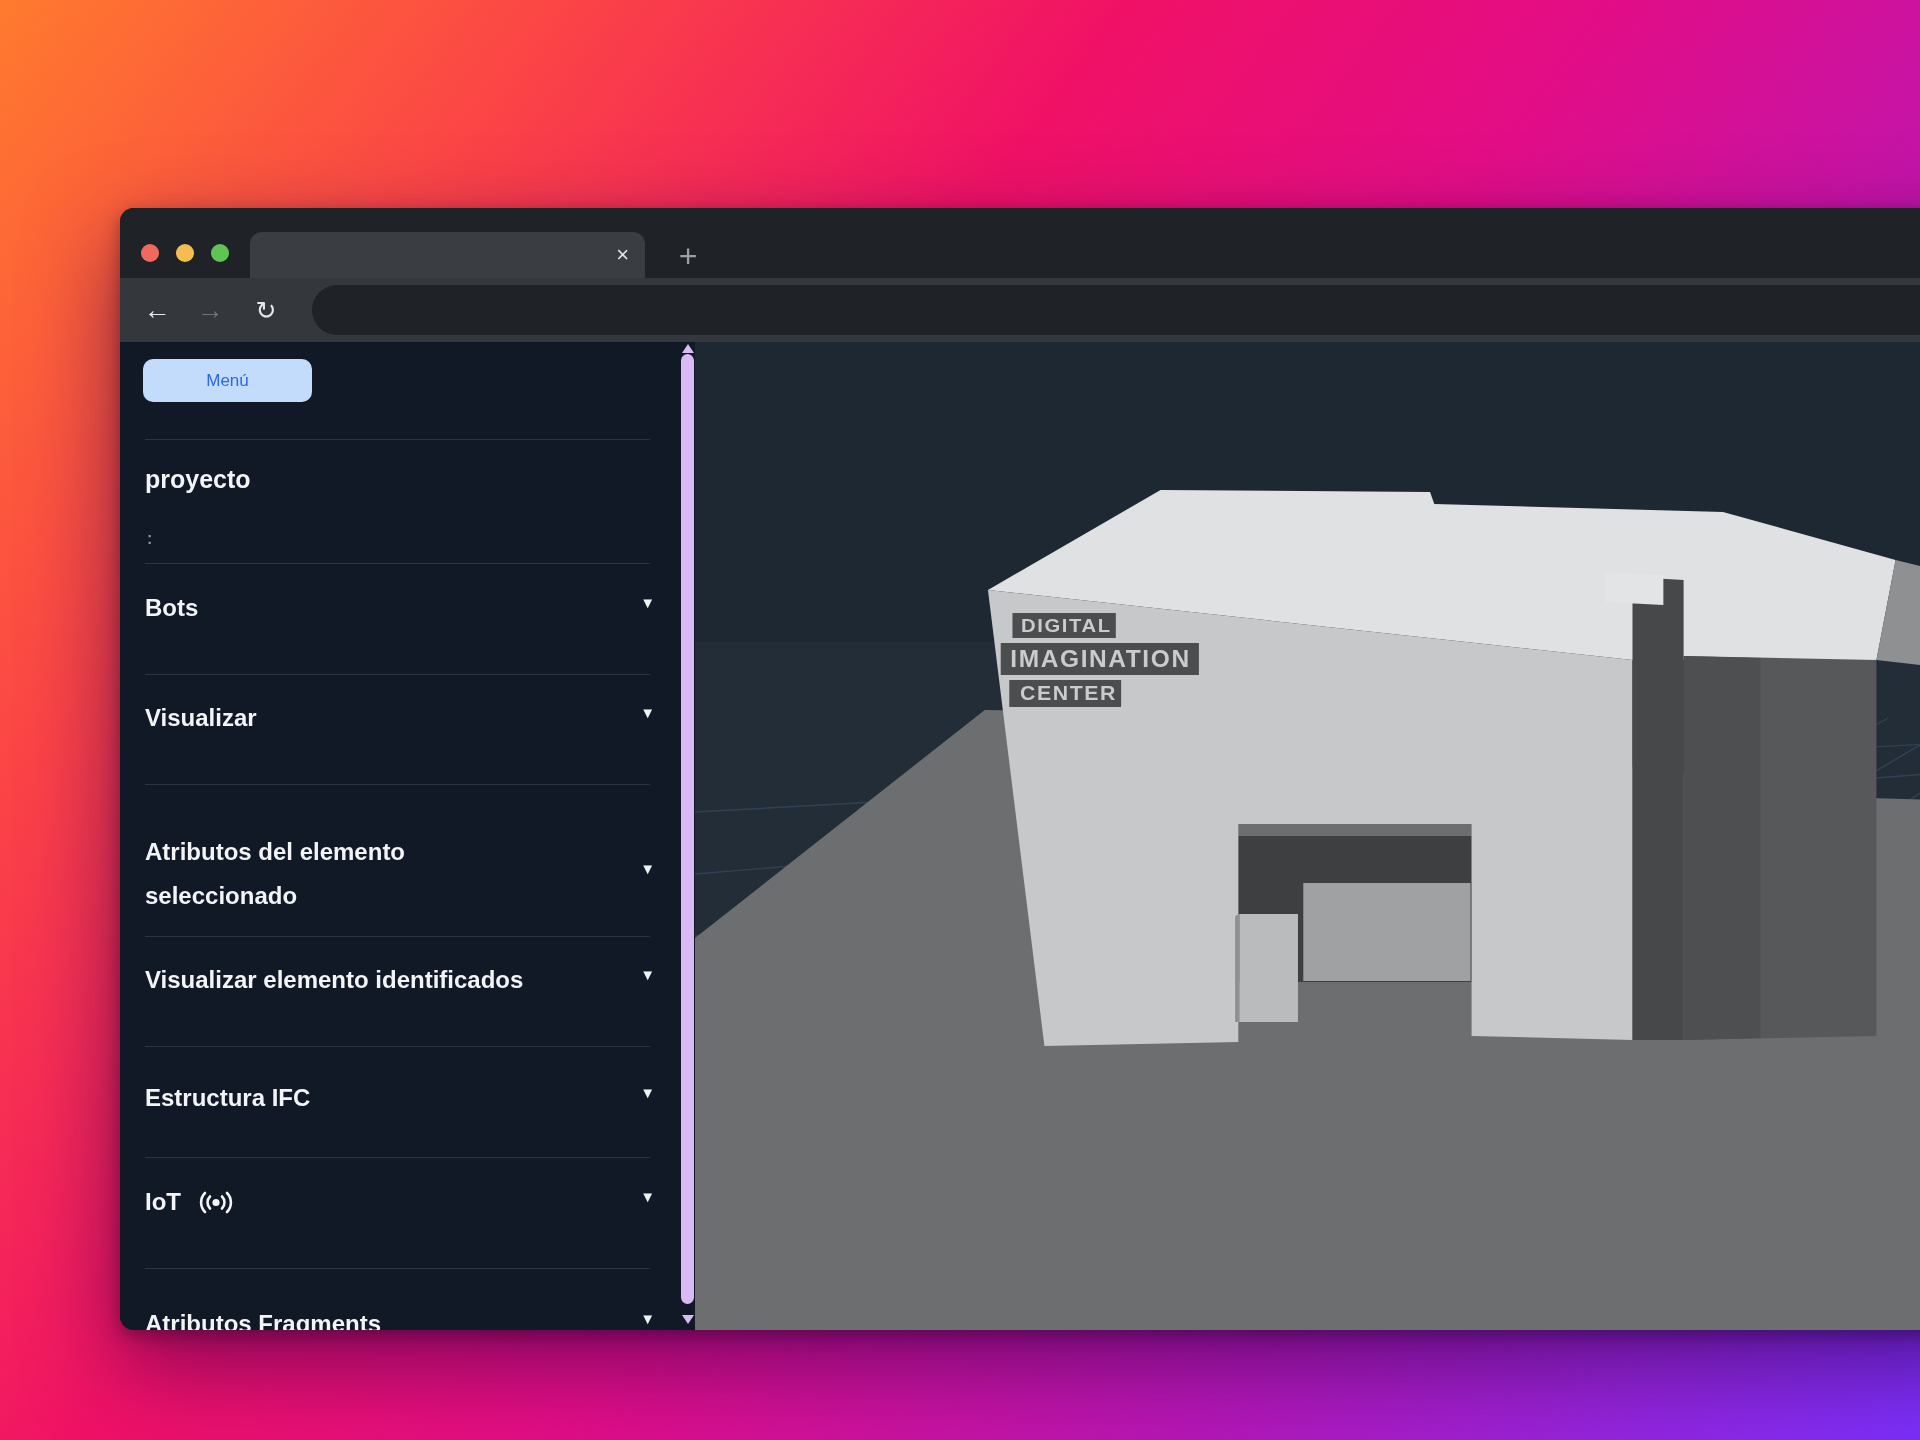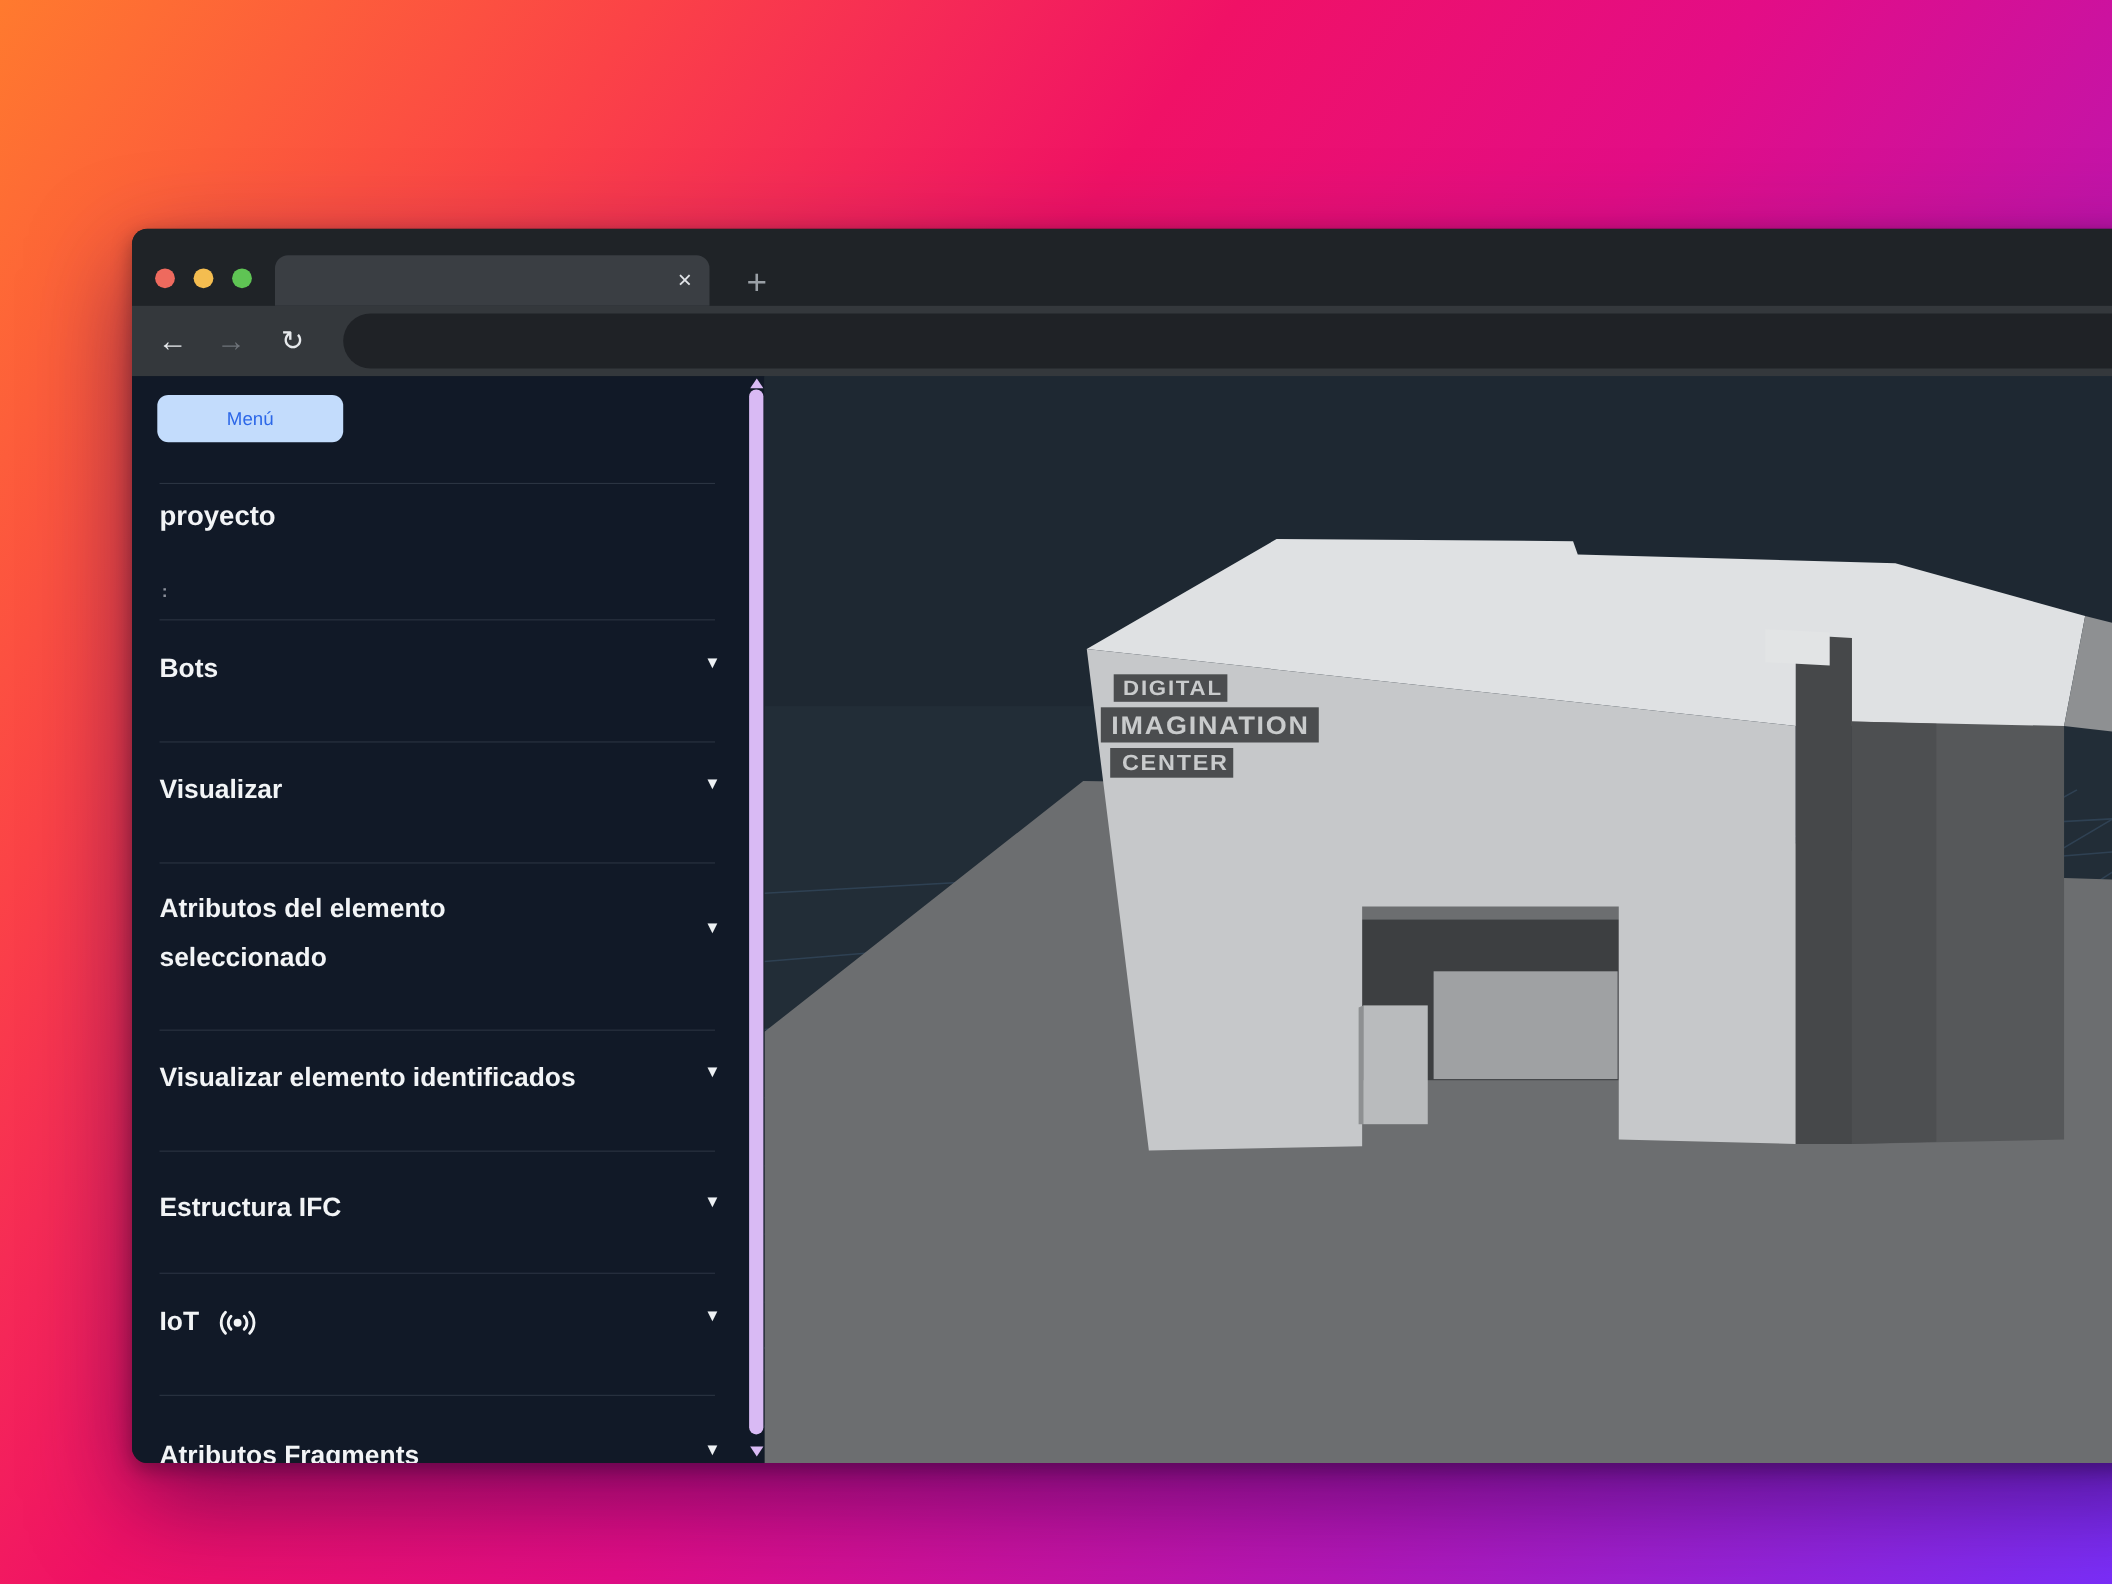--- a/index.html
+++ b/index.html
@@ -33,21 +33,21 @@
   .app{position:absolute;top:134px;left:0;right:0;bottom:0;}
   .sidebar{position:absolute;left:0;top:0;bottom:0;width:575px;background:#111927;}
   .menu-btn{position:absolute;left:23px;top:17px;width:169px;height:43px;border:none;
     border-radius:10px;background:#c3dcfc;color:#2c67e8;font-size:17px;font-weight:500;
     font-family:"Liberation Sans",sans-serif;}
   .divider{position:absolute;left:25px;width:505px;height:1px;background:#2b3442;}
   .srow{position:absolute;left:25px;width:510px;display:flex;align-items:center;
     justify-content:space-between;color:#f2f4f6;font-weight:700;font-size:24px;}
   .srow .lbl{display:flex;align-items:center;gap:16px;margin-top:12px;}
   .chev{font-size:15px;color:#eef1f4;flex:0 0 auto;}
-  .project-title{position:absolute;left:25px;top:113px;color:#f2f4f6;font-weight:700;font-size:25px;}
+  .project-title{position:absolute;left:25px;top:123px;color:#f2f4f6;font-weight:700;font-size:25px;}
   .project-val{position:absolute;left:27px;top:188px;color:#8b909a;font-size:16px;font-weight:700;}
   .wrap2{max-width:310px;line-height:44px;}
   .iot-icon{width:38px;height:27px;}
   
   .sb-thumb{position:absolute;left:561px;top:12px;width:13px;height:950px;border-radius:7px;background:#d9baf4;}
   .sb-arrow{position:absolute;left:562px;width:0;height:0;border-left:6px solid transparent;
     border-right:6px solid transparent;}
   .sb-up{top:2px;border-bottom:9px solid #d9baf4;}
   .sb-down{bottom:6px;border-top:9px solid #d9baf4;}
   
@@ -98,21 +98,21 @@
       <div class="divider" style="top:332px"></div>
 
       <div class="srow" style="top:348px;height:44px">
         <span class="lbl">
             <span>Visualizar</span>
           </span>
         <span class="chev">▼</span>
       </div>
       <div class="divider" style="top:442px"></div>
 
-      <div class="srow" style="top:457px;height:88px">
+      <div class="srow" style="top:482px;height:88px">
         <span class="lbl">
             <span class="wrap2">Atributos del elemento seleccionado</span>
           </span>
         <span class="chev">▼</span>
       </div>
       <div class="divider" style="top:594px"></div>
 
       <div class="srow" style="top:610px;height:44px">
         <span class="lbl">
             <span>Visualizar elemento identificados</span>

